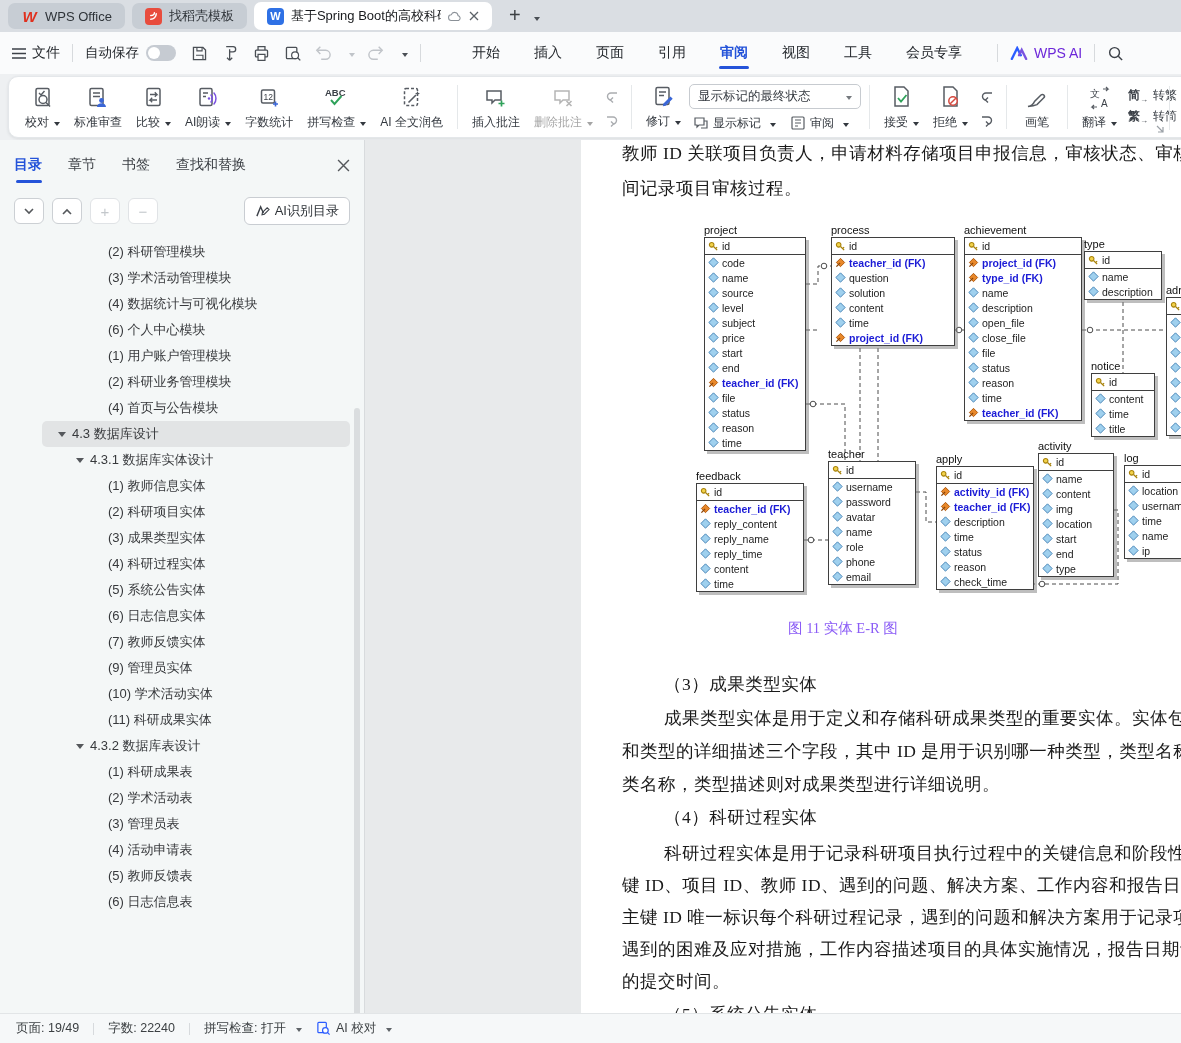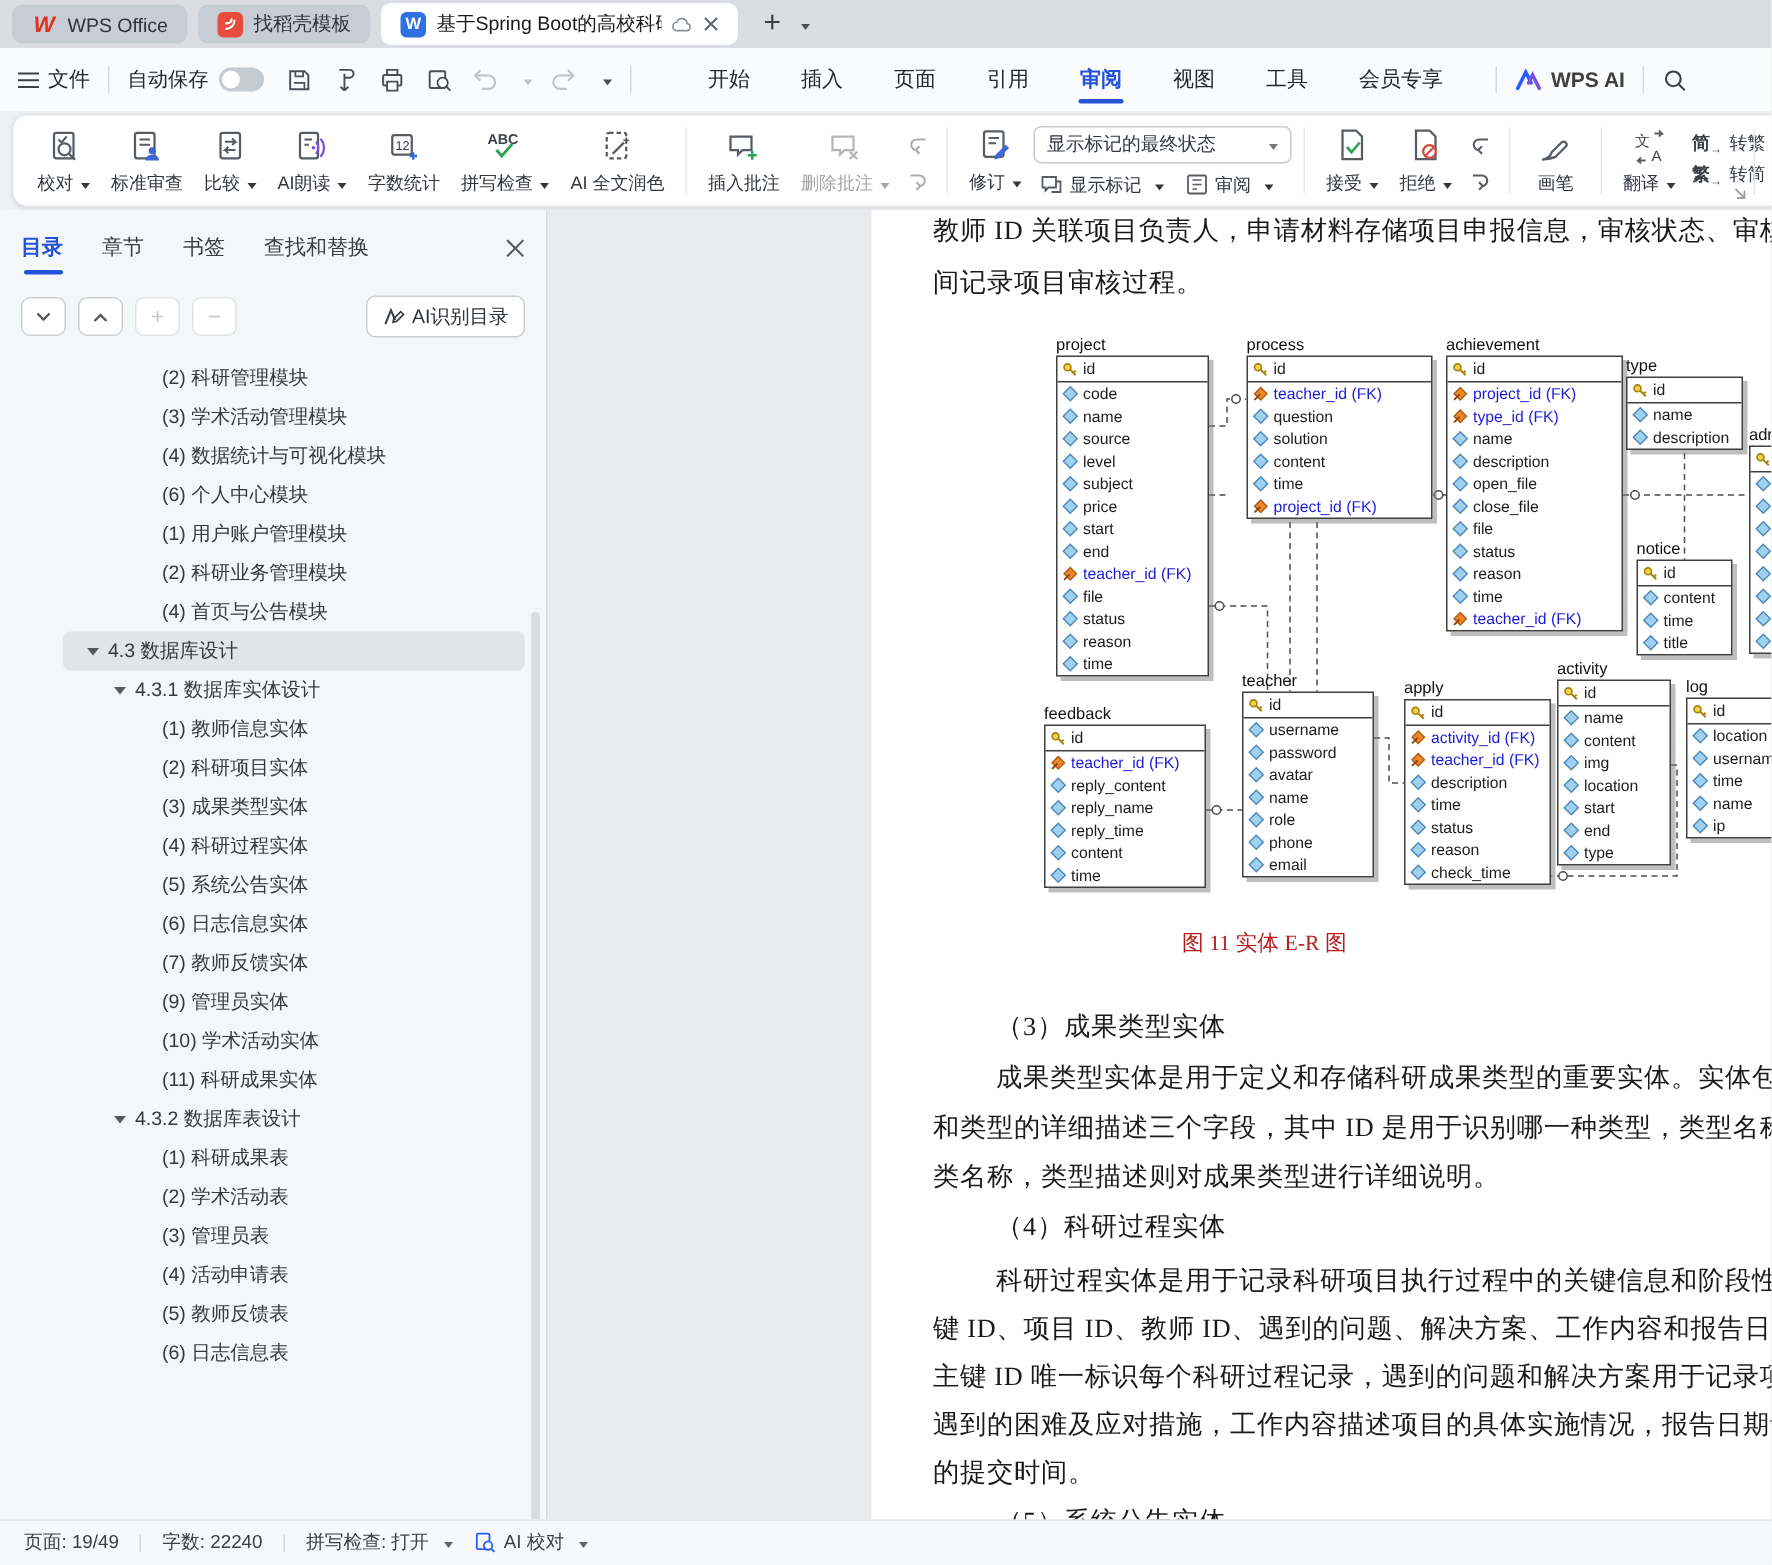--- a/index.html
+++ b/index.html
@@ -29,21 +29,21 @@
   .toggle { width:30px; height:16px; border-radius:9px; background:#c6cbd2; position:relative; }
   .toggle::after { content:""; position:absolute; left:2px; top:2px; width:12px; height:12px; border-radius:50%; background:#fff; }
   .qbar { display:flex; align-items:center; gap:12px; margin-left:14px; color:#4a4f55; }
   .qbar .qi { display:flex; align-items:center; }
   .qbar .dis { color:#c0c4c9; }
   .menu-items { display:flex; align-items:center; gap:0; margin-left:22px; }
   .mitem { padding:9px 17px; color:#24282d; position:relative; cursor:default; }
   .mitem.active { color:#2453d9; font-weight:bold; }
   .mitem.active::after { content:""; position:absolute; left:50%; transform:translateX(-50%); bottom:2px; width:30px; height:3px; border-radius:2px; background:#2453d9; }
   .mb-right { display:flex; align-items:center; margin-left:6px; }
-  .wpsai { display:flex; align-items:center; gap:6px; font-size:14px; font-weight:bold; color:#404040; }
+  .wpsai { display:flex; align-items:center; gap:6px; font-size:14px; font-weight:normal; color:#6d28d9; }
 
   
   .ribbon-zone { position:absolute; left:0; top:74px; width:100%; height:66px; background:#eef0f2; }
   .ribbon { position:absolute; left:8px; top:2px; right:-10px; height:62px; background:#ffffff; border:1px solid #e4e7ea; border-radius:10px; box-shadow:0 1px 3px rgba(40,50,60,.10); display:flex; align-items:center; padding:0 6px; }
   .rgroup { display:flex; align-items:flex-start; gap:2px; padding:4px 4px; }
   .rdiv { width:1px; height:44px; background:#e5e8ea; margin:0 4px; flex:none; }
   .rbtn { display:flex; flex-direction:column; align-items:center; justify-content:flex-start; padding:2px 6px; border-radius:6px; min-width:44px; }
   .rbtn .ric { height:28px; display:flex; align-items:center; justify-content:center; }
   .rbtn .rlb { font-size:12px; color:#33383f; white-space:nowrap; display:flex; align-items:center; margin-top:2px; }
   .rbtn.disabled { opacity:.45; filter:grayscale(1); }
@@ -58,31 +58,31 @@
   .convrow { display:flex; align-items:center; gap:5px; font-size:12px; color:#33383f; padding:1px 3px; }
   .mini-cjk { font-size:12px; font-weight:bold; color:#3c4148; }
   .mini-cjk::after { content:"→"; font-size:8px; vertical-align:sub; color:#3c4148; }
   .rib-corner { position:absolute; left:1146px; bottom:3px; color:#9aa0a6; }
   .rgroup.clippedG { position:absolute; left:1168px; top:4px; }
 
   
   .workspace { position:absolute; left:365px; top:140px; width:816px; height:873px; background:#e8eaeb; overflow:hidden; }
   .page { position:absolute; left:216px; top:0; width:820px; height:873px; background:#ffffff; }
   .doc-line { position:absolute; font-family:"Liberation Serif","DejaVu Serif",serif; font-size:17.5px; color:#1a1a1a; white-space:nowrap; letter-spacing:.5px; }
-  .doc-caption { position:absolute; font-family:"Liberation Serif","DejaVu Serif",serif; font-size:14.5px; color:#b91c1c; white-space:nowrap; }
+  .doc-caption { position:absolute; font-family:"Liberation Serif","DejaVu Serif",serif; font-size:14.5px; color:#8b5cf6; white-space:nowrap; }
 
   
   .er { position:absolute; left:325px; top:82px; width:491px; height:392px; overflow:hidden; }
   .er svg.conn { position:absolute; left:0; top:0; z-index:1; }
   .entity { position:absolute; z-index:2; }
   .ent-title { font-size:11px; font-weight:normal; color:#101010; height:13px; line-height:13px; white-space:nowrap; }
   .ent-box { background:#fff; border:1.5px solid #3f3f3f; box-shadow:3px 3px 0 rgba(125,125,125,.5); }
   .fld { display:flex; align-items:center; height:15px; padding:0 3px; font-size:10.5px; color:#1c1c1c; white-space:nowrap; overflow:hidden; }
   .fld.hdr { height:17px; border-bottom:1.4px solid #3f3f3f; }
-  .fld.f .ft { color:#1b1bd6; }
+  .fld.f .ft { color:#1b1bd6;font-weight:bold; }
   .fi { width:11px; height:11px; margin-right:3px; flex:none; }
 
   
   .sidebar { position:absolute; left:0; top:140px; width:365px; height:873px; background:#f4f7f7; border-right:1px solid #d8dbdd; overflow:hidden; }
   .sb-tabs { display:flex; align-items:center; padding:16px 14px 0 14px; font-size:14px; color:#3a3e43; }
   .sb-tab { margin-right:26px; padding-bottom:9px; position:relative; }
   .sb-tab.active { color:#2453d9; font-weight:bold; }
   .sb-tab.active::after { content:""; position:absolute; left:2px; bottom:0; width:26px; height:3px; border-radius:2px; background:#2453d9; }
   .sb-close { margin-left:auto; color:#55585c; font-size:15px; padding-bottom:8px; }
   .sb-tools { display:flex; align-items:center; padding:14px 14px 0 14px; }

